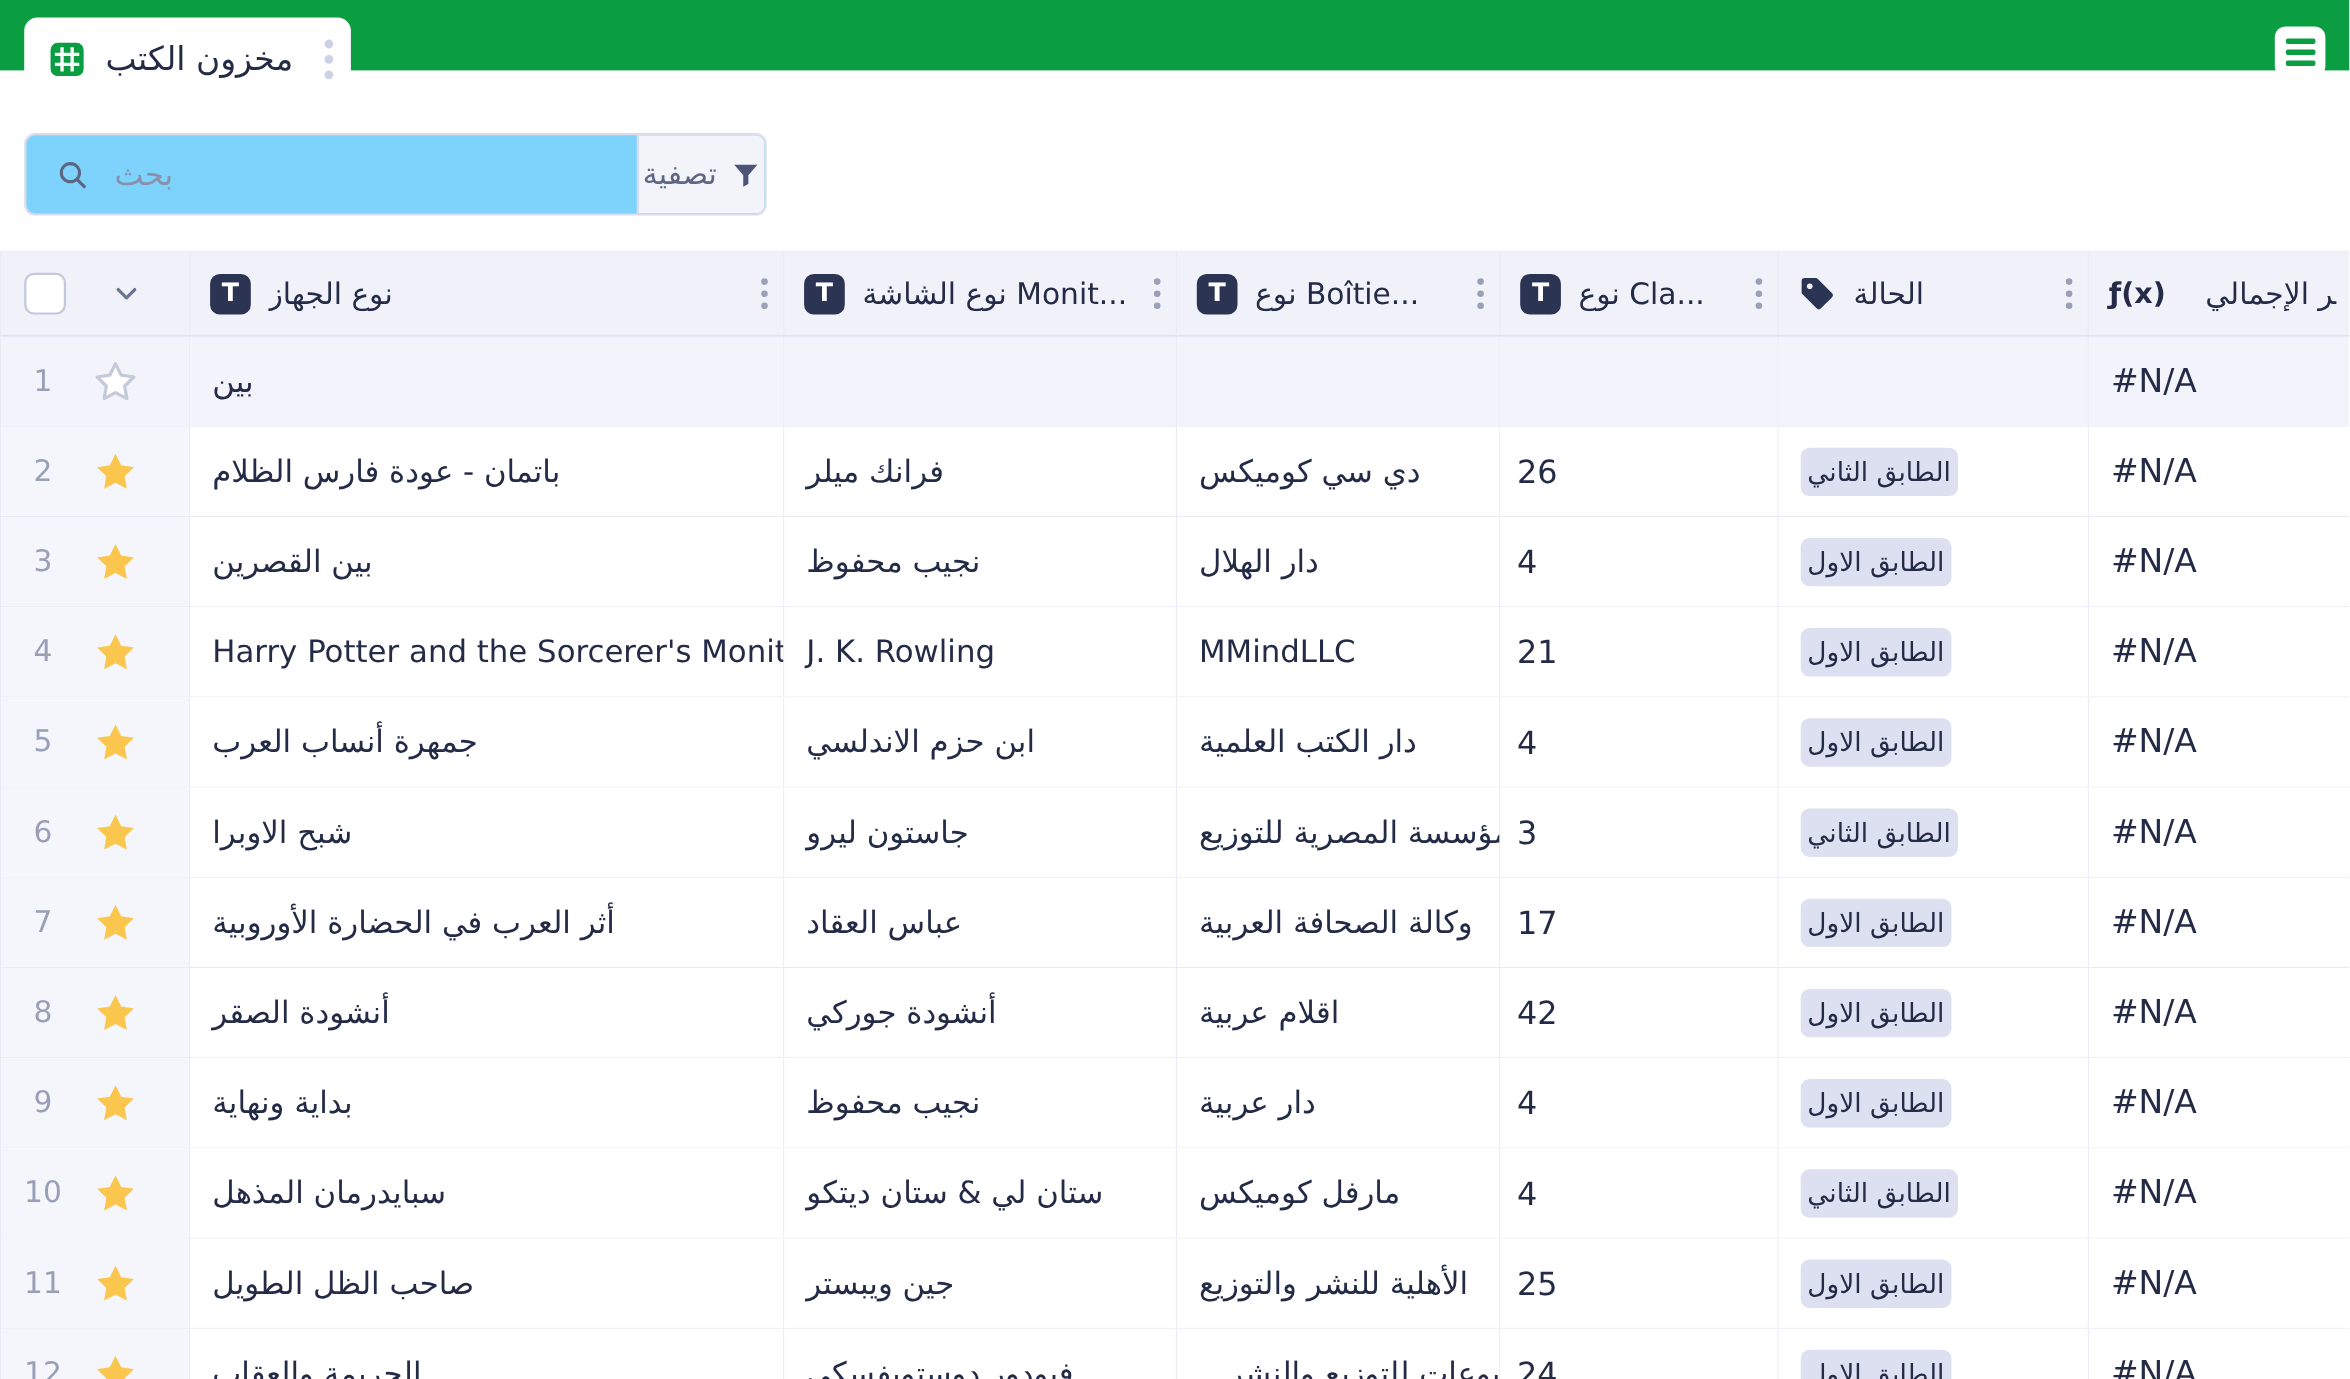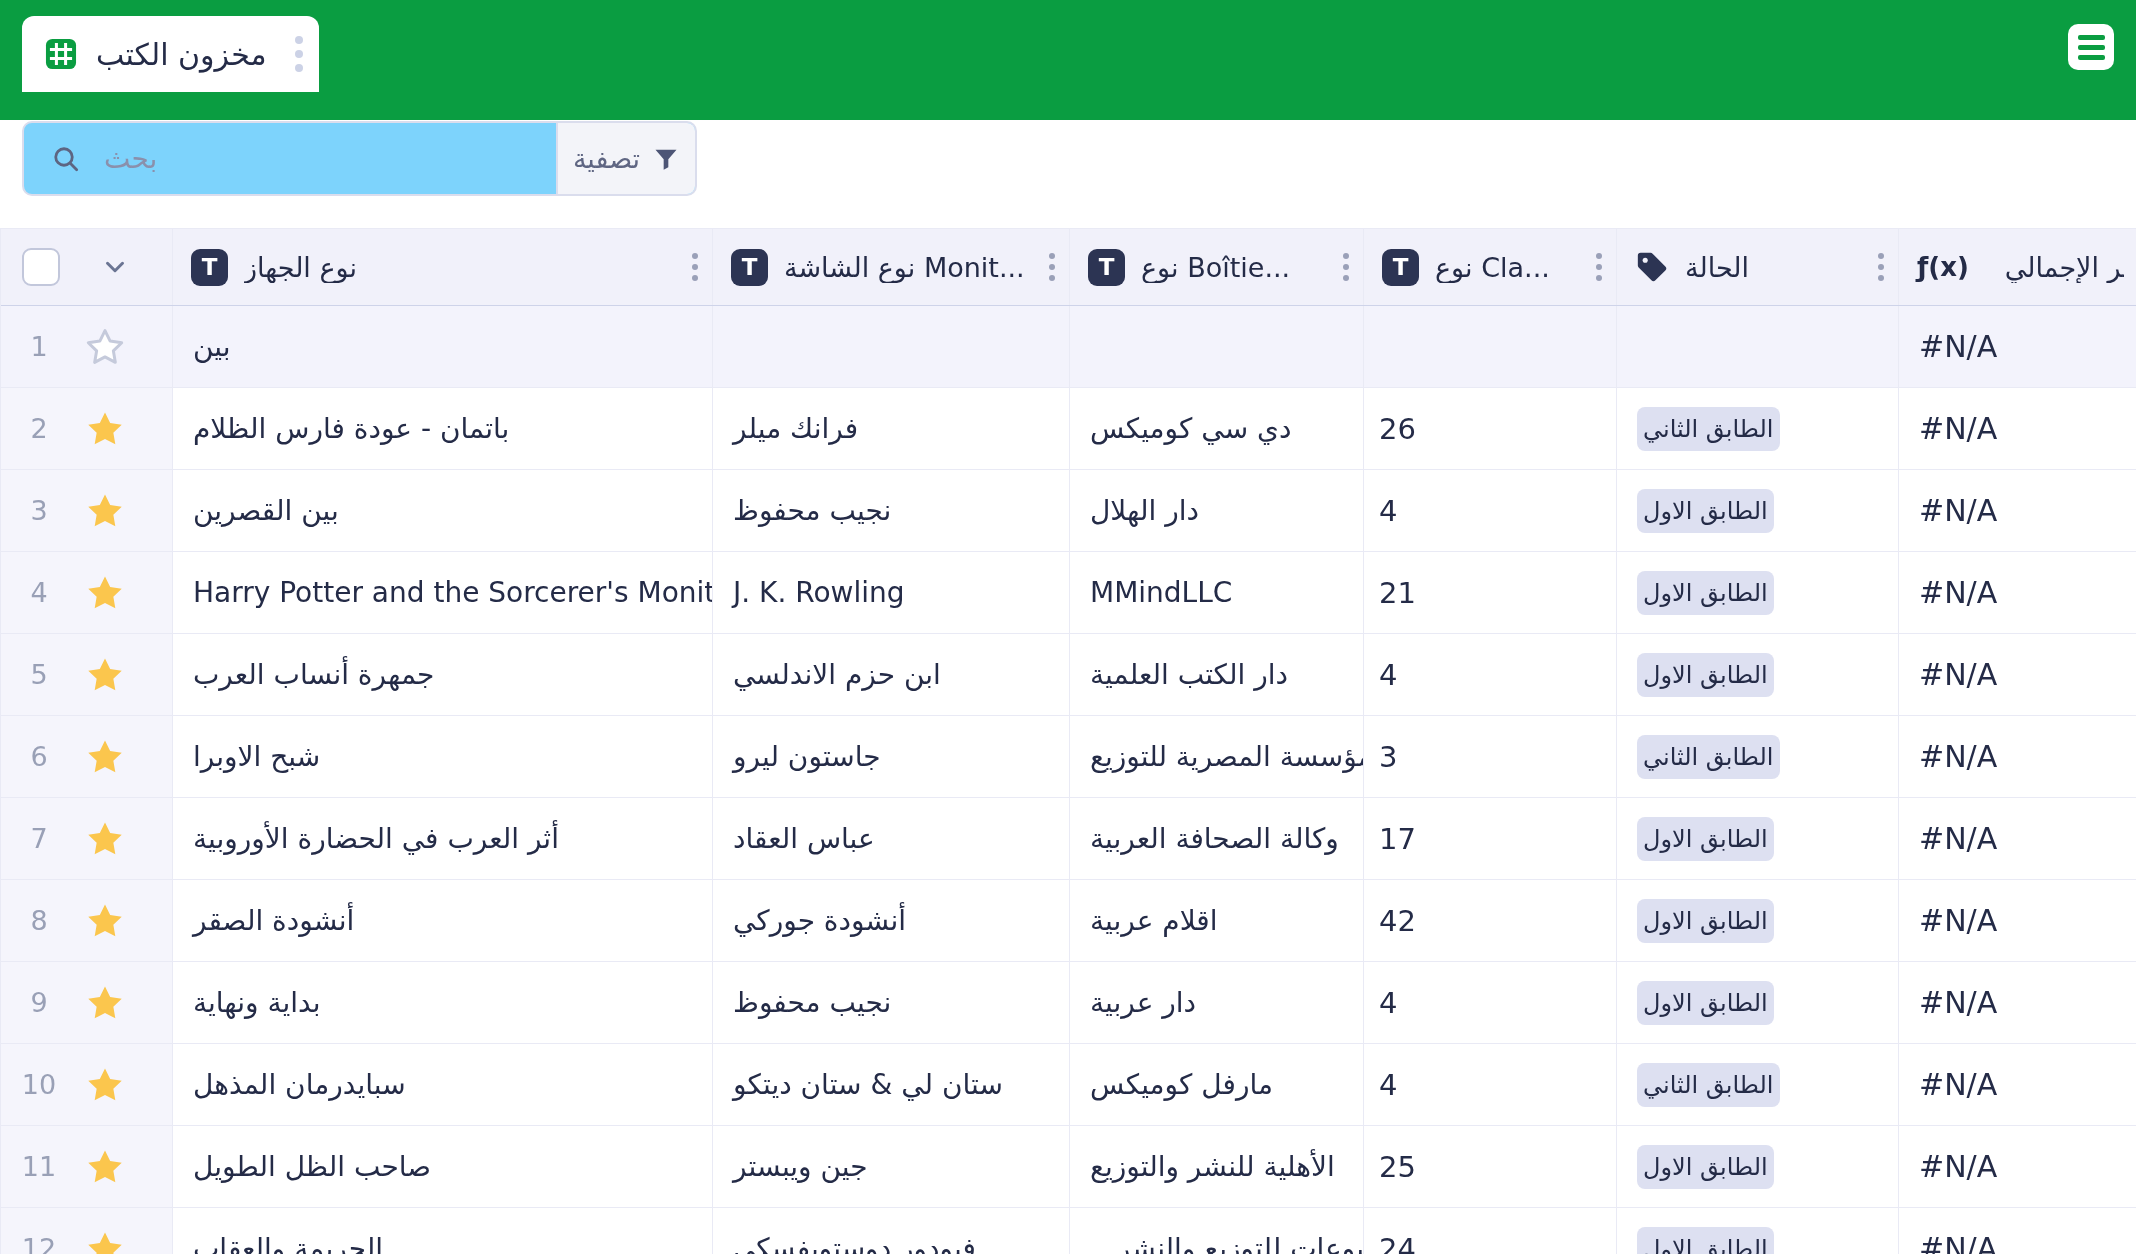--- a/index.html
+++ b/index.html
@@ -4,42 +4,42 @@
 <style>
   :root{
     --green:#0a9d41; --border:#e9eaf5; --header-bg:#f1f1fa; --row-highlight:#f3f3fc;
     --badge-bg:#dde0f1; --text:#242b47; --star:#fbc64d; --gutter-bg:#f5f5fc;
   }
   html,body{margin:0;padding:0;background:#fff;}
   .page{position:relative;width:2136px;height:1254px;background:#fff;overflow:hidden;
         font-family:"DejaVu Sans",sans-serif;color:var(--text);}
 
   
-  .topbar{position:absolute;top:0;left:0;width:100%;height:120px;background:var(--green);}
+  .topbar{position:absolute;top:0;left:0;width:100%;height:64px;background:var(--green);}
   .tab{position:absolute;left:22px;top:16px;height:76px;background:#fff;
        border-radius:12px 12px 0 0;display:flex;align-items:center;
        padding:0 16px 0 20px;gap:16px;}
   .tab-label{font-size:30px;color:var(--text);white-space:nowrap;}
   .tab-kebab{display:flex;flex-direction:column;gap:6px;margin-left:12px;cursor:pointer;}
   .tab-kebab i{width:8px;height:8px;border-radius:50%;background:#ccd2e6;}
   .menu-btn{position:absolute;right:22px;top:24px;width:46px;height:46px;background:#fff;
         border:none;border-radius:10px;display:flex;flex-direction:column;align-items:center;
         justify-content:center;gap:5px;cursor:pointer;padding:0;}
   .menu-btn .bar{width:27px;height:5px;background:var(--green);border-radius:2px;}
 
   
   .searchbox{position:absolute;top:121px;left:22px;width:675px;height:75px;
         border:2px solid #dadded;border-radius:10px;display:flex;align-items:stretch;
         background:#7dd3fc;box-sizing:border-box;overflow:hidden;}
   .search-area{flex:1;position:relative;display:flex;align-items:center;}
   .search-icon{position:absolute;left:26px;top:50%;transform:translateY(-50%);display:flex;}
   .search-input{width:100%;height:100%;border:none;outline:none;background:transparent;
         font-family:inherit;font-size:28px;padding:0 10px 0 80px;color:var(--text);}
   .search-input::placeholder{color:#8a90ac;opacity:1;}
-  .filter-btn{width:139px;background:#f3f4f9;border:none;border-left:2px solid #dadded;
+  .filter-btn{width:116px;background:#f3f4f9;border:none;border-left:2px solid #dadded;
         display:flex;align-items:center;justify-content:center;gap:12px;
         font-family:inherit;font-size:27px;color:#5f6683;cursor:pointer;}
 
   
   .grid{position:absolute;top:228px;left:0;width:2136px;border-top:1px solid var(--border);
         border-left:1px solid var(--border);box-sizing:border-box;}
   .thead,.row{display:grid;grid-template-columns:172px 540px 357px 294px 253px 282px 237px;}
   .thead{height:77px;background:var(--header-bg);border-bottom:1px solid #ced3e9;box-sizing:border-box;}
   .th{display:flex;align-items:center;padding:0 12px 0 18px;border-right:1px solid var(--border);
       min-width:0;font-size:27px;font-weight:500;box-sizing:border-box;cursor:pointer;}

